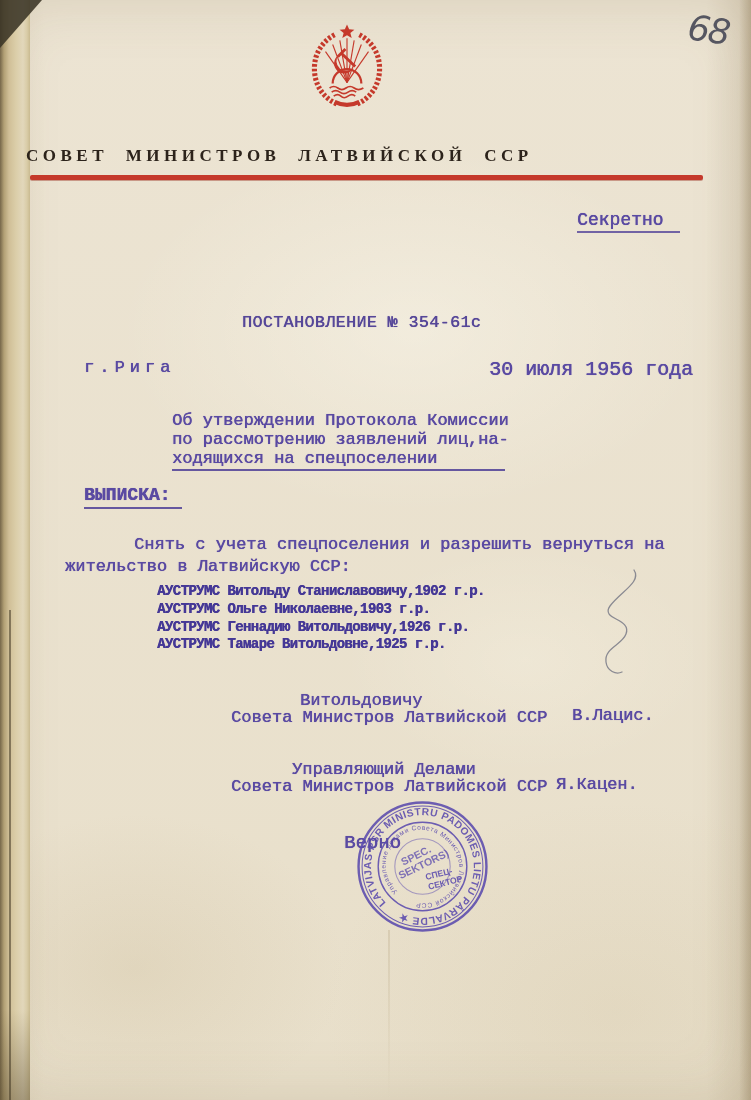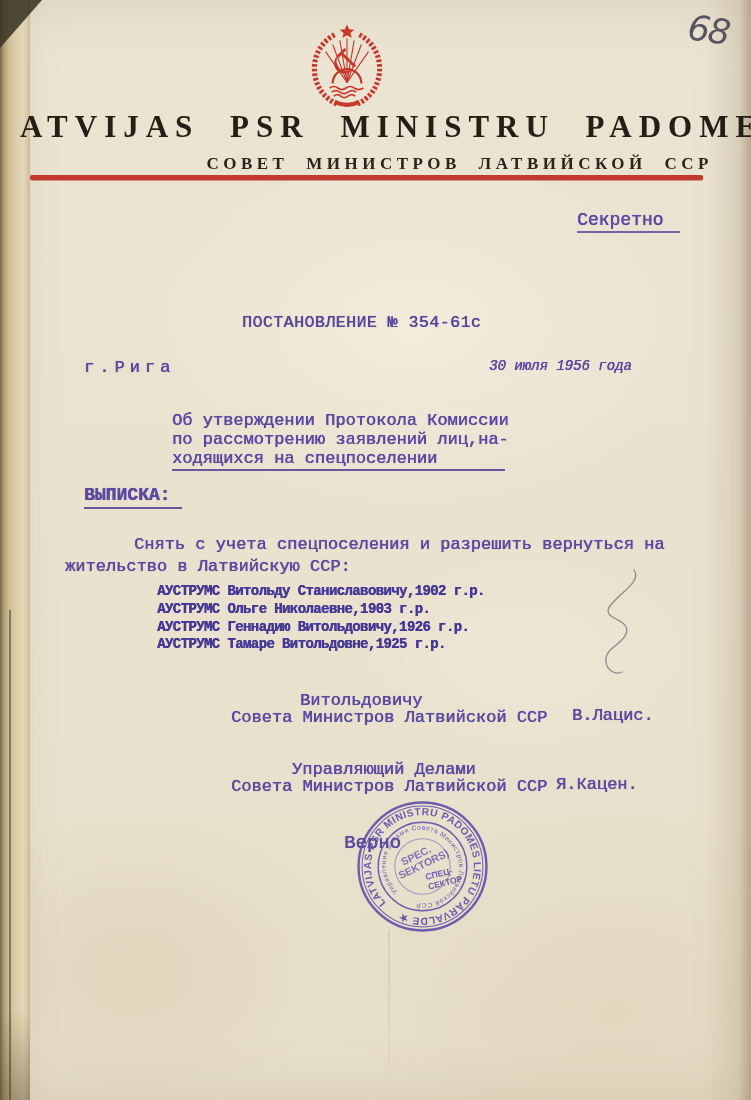--- a/index.html
+++ b/index.html
@@ -30,34 +30,34 @@
 
   .handwritten-number{position:absolute;left:688px;top:10px;
     font:italic 400 35px "DejaVu Sans", sans-serif;color:#565661;
     transform:rotate(9deg);letter-spacing:-2px;}
 
   .emblem{position:absolute;left:306px;top:23px;width:82px;height:86px;}
 
   .lh1{position:absolute;left:20px;top:109px;width:700px;text-align:center;
     font:700 31px "Liberation Serif", serif;letter-spacing:7px;word-spacing:16px;
     color:#261e16;white-space:nowrap;}
-  .lh2{position:absolute;left:13px;top:146px;width:700px;text-align:right;
+  .lh2{position:absolute;left:26px;top:146px;width:700px;text-align:left;
     font:700 17px "Liberation Serif", serif;letter-spacing:4.5px;word-spacing:9px;
-    color:#2c231b;white-space:nowrap;margin-top:8px;}
+    color:#2c231b;white-space:nowrap;}
   .red-rule{position:absolute;left:30px;top:175px;width:673px;height:5px;
     background:#c5392b;border-radius:2px;box-shadow:0 1px 0 rgba(150,40,25,.4);}
 
   .tw{position:absolute;font-family:"Liberation Mono", monospace;font-size:17px;
     color:#5a4aa2;white-space:nowrap;
     text-shadow:.4px 0 0 currentColor, 0 0 1px rgba(90,74,162,.45);}
   .secret{left:577px;top:210px;font-size:18px;padding:0 17px 1px 0;
     border-bottom:2px solid rgba(82,66,152,.8);}
   .decree-title{left:242px;top:313px;font-size:16.5px;letter-spacing:.5px;color:#564798;}
   .place{left:84px;top:358px;letter-spacing:5px;text-align:center;}
-  .date{left:489px;top:358px;font-size:14px;font-style:italic;}
+  .date{left:489px;top:358px;font-size:20px;}
   .subject{left:172px;top:411px;line-height:19px;}
   .subject .u{display:inline-block;padding:0 68px 1px 0;border-bottom:2.5px solid rgba(78,62,150,.85);}
   .vypiska{left:84px;top:485px;font-size:18px;font-weight:700;}
   .vypiska .u2{display:inline-block;padding:0 12px 2px 0;border-bottom:2.5px solid rgba(78,62,150,.85);}
   .body1{left:134px;top:535px;}
   .body2{left:65px;top:557px;}
   .names{left:157px;top:583px;font-size:14px;line-height:17.8px;font-weight:700;
     color:#453896;letter-spacing:-.6px;text-shadow:.5px 0 0 currentColor;}
   .sigline{font-size:17px;}
   .sig1-t1{left:300px;top:691px;}
@@ -102,21 +102,20 @@
       <path fill="#c5392b" stroke="none" d="M32 31 A 10 10 0 1 0 46.5 43.5 A 8 8 0 1 1 32 31 Z"></path>
       <path stroke-width="2.8" d="M34.5 29.5 L48 42.5"></path>
       <path stroke-width="2.8" d="M31 33 L38.5 25.5"></path>
       <path stroke-width="1.6" d="M23 63.5 q4 -3 8 0 t8 0 t8 0 t9 0"></path>
       <path stroke-width="1.6" d="M25 67.5 q4 -3 8 0 t8 0 t8 0"></path>
       <path stroke-width="1.6" d="M27 71.5 q4 -3 7 0 t7 0 t7 0"></path>
       <path stroke-width="4" d="M28 77 q12 6 24 0"></path>
     </g>
   </svg>
 
-  <div class="lh1">ATVIJAS PSR MINISTRU PADOME</div>
   <div class="lh2">СОВЕТ МИНИСТРОВ ЛАТВИЙСКОЙ ССР</div>
   <div class="red-rule"></div>
 
   <div class="tw secret">Секретно</div>
   <div class="tw decree-title">ПОСТАНОВЛЕНИЕ № 354-61с</div>
   <div class="tw place">г.Рига</div>
   <div class="tw date">30 июля 1956 года</div>
 
   <div class="tw subject">
     <div>Об утверждении Протокола Комиссии</div>

